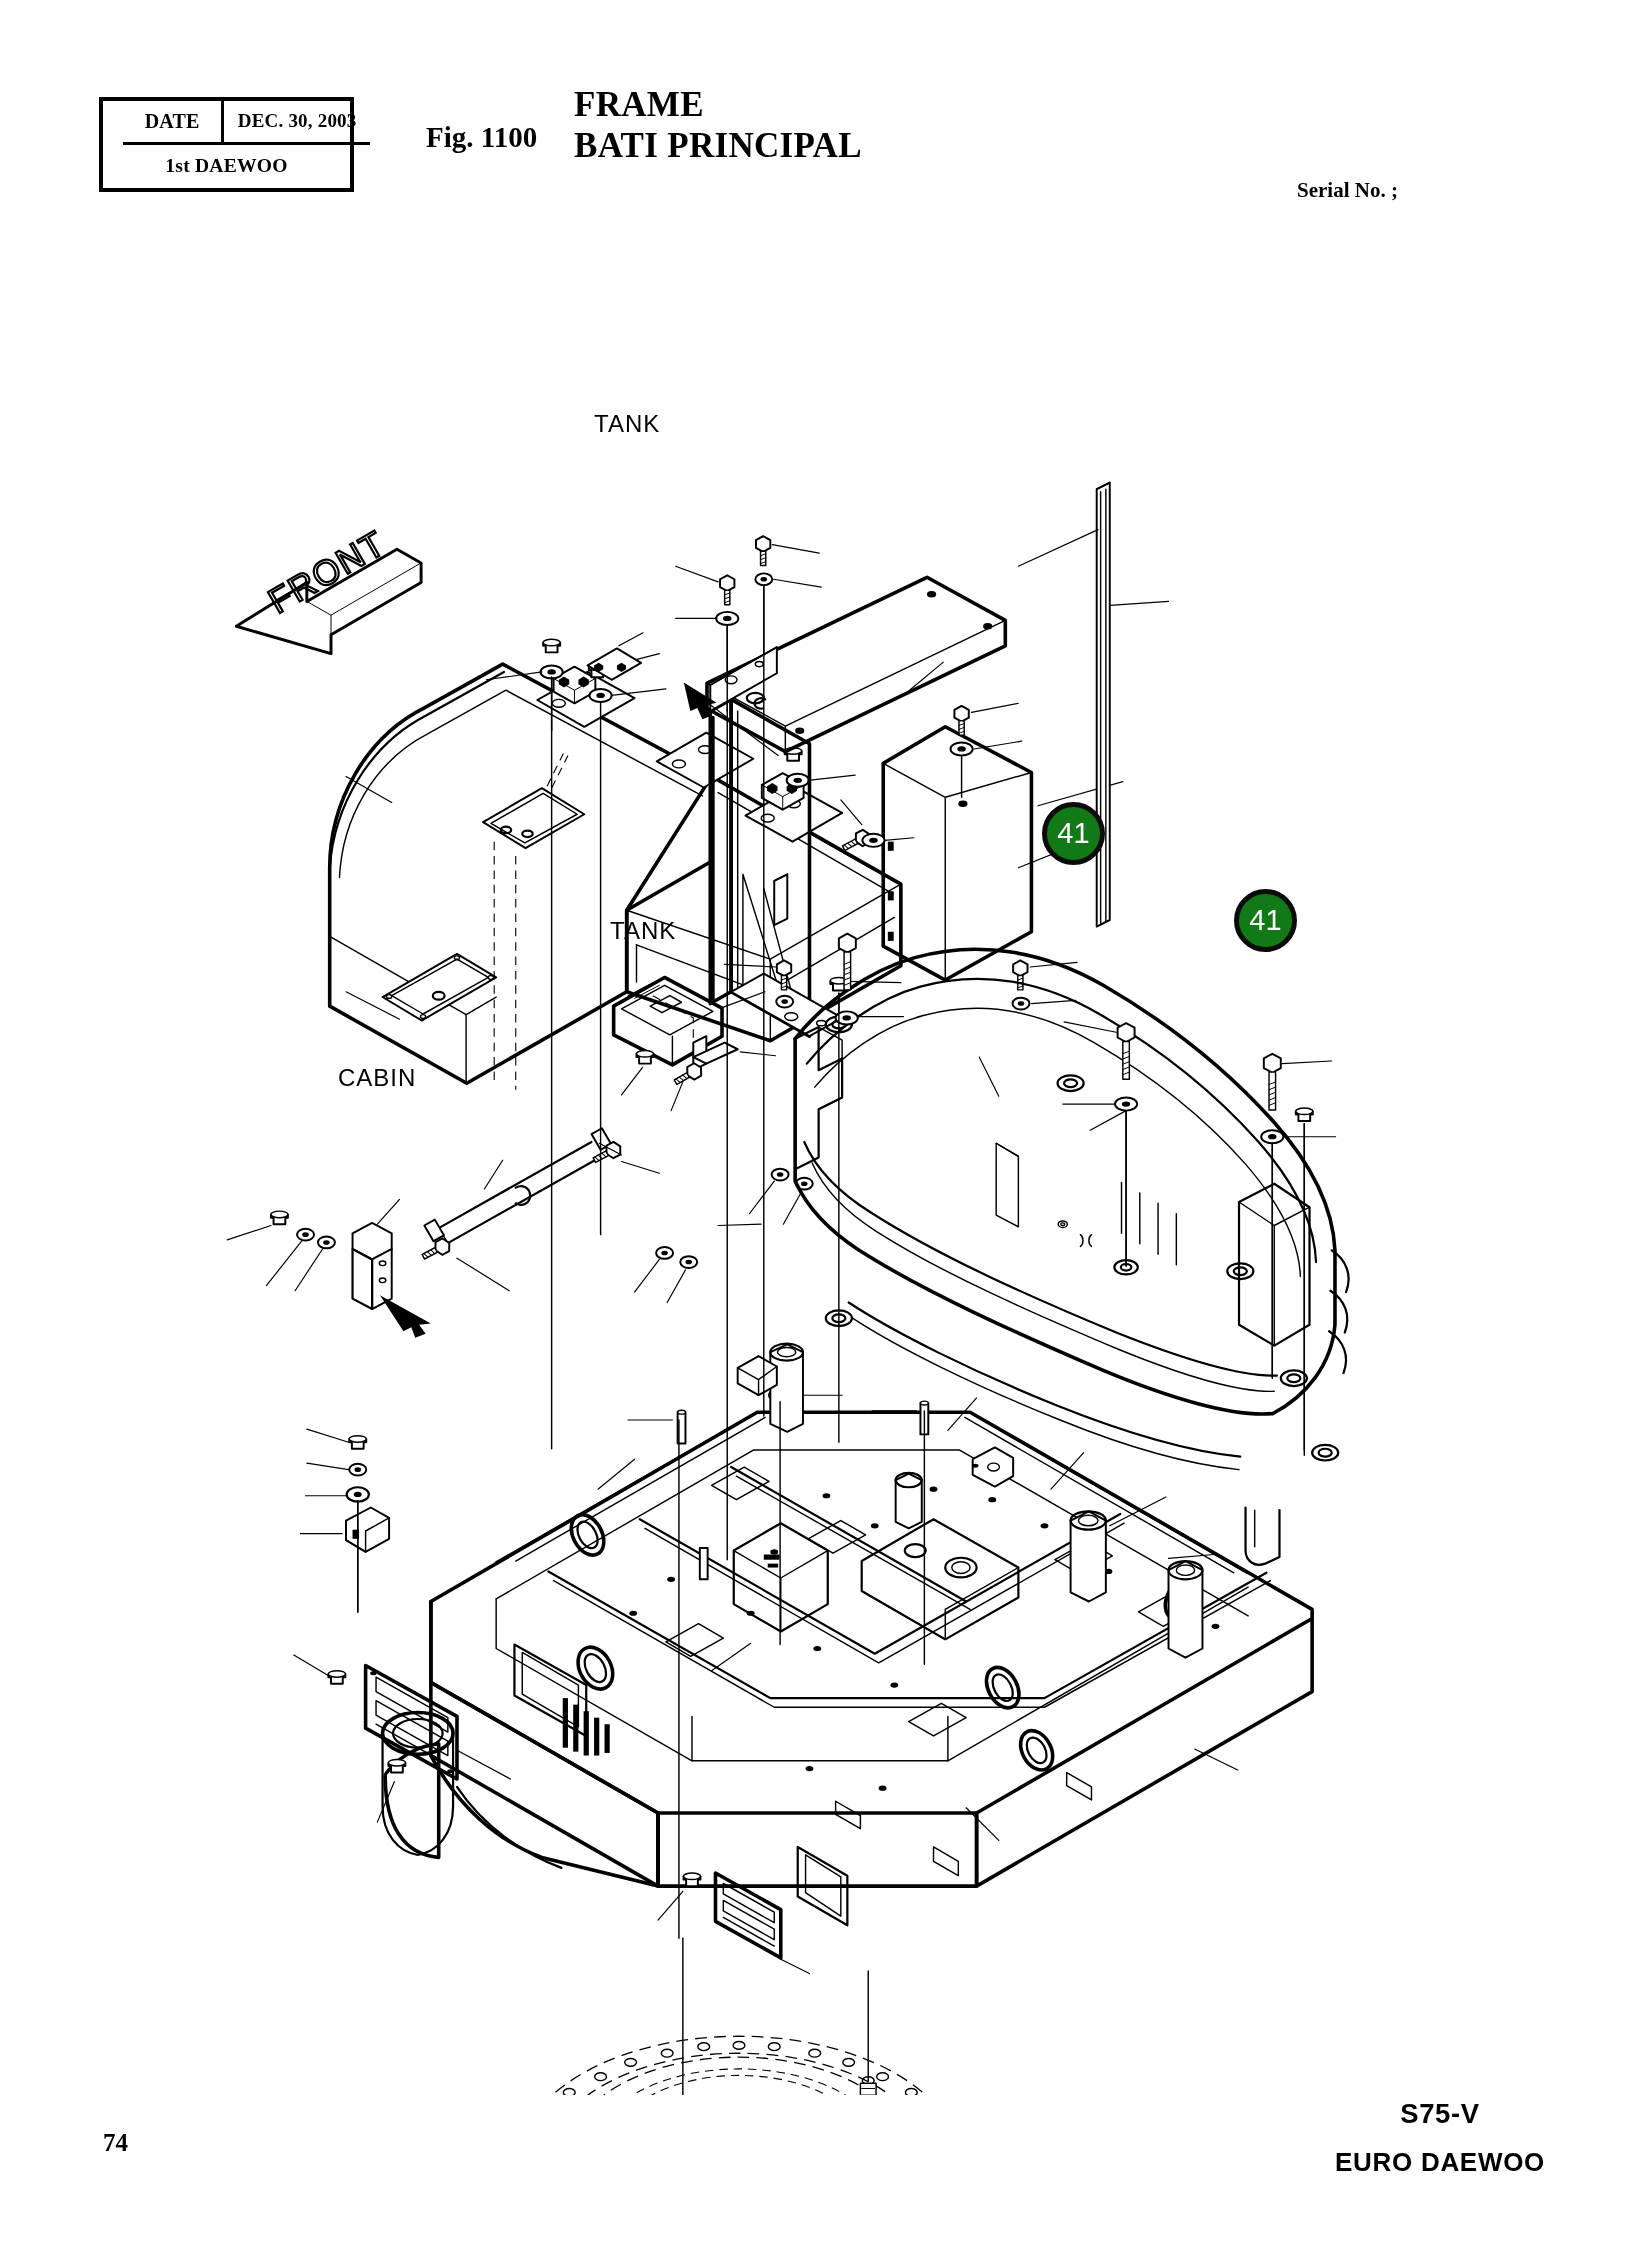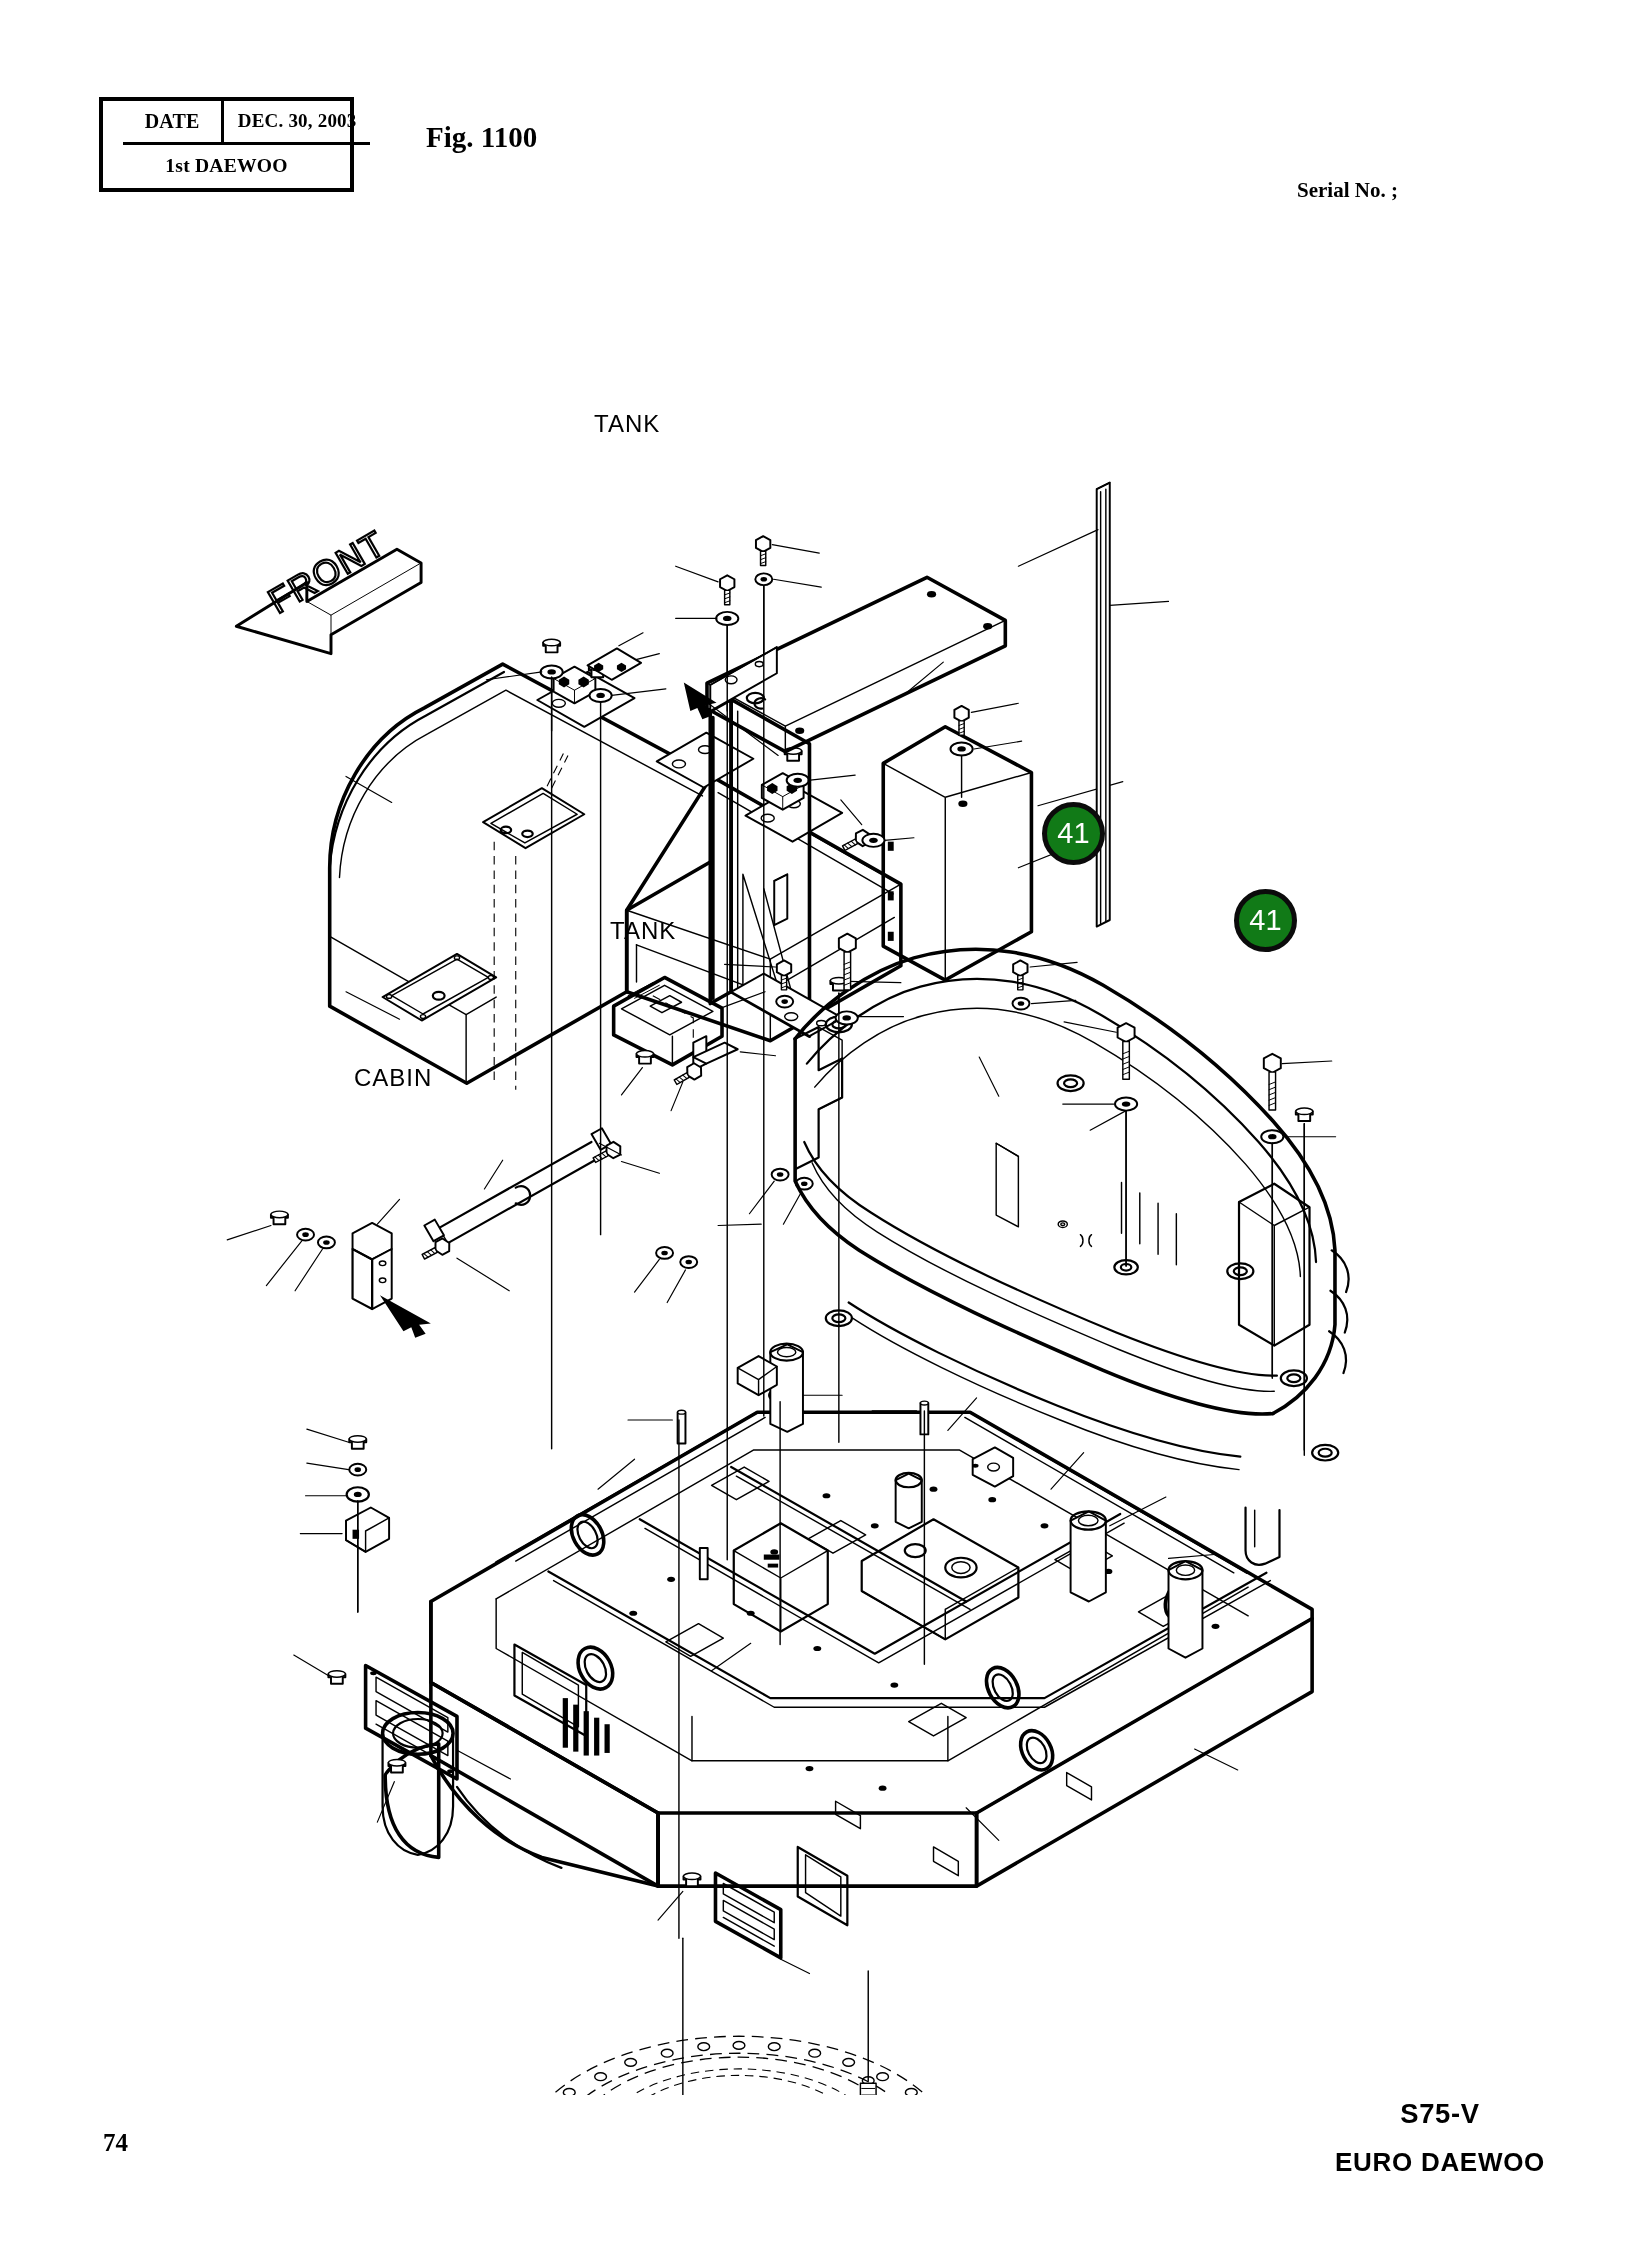--- a/index.html
+++ b/index.html
@@ -66,21 +66,21 @@
 
   
   .anno{
     position:absolute;
     font-family:"Liberation Sans", sans-serif;
     font-size:24px; font-weight:400; letter-spacing:1px;
     white-space:nowrap; color:#000;
   }
   .anno-tank1{left:594px; top:410px;}
   .anno-tank2{left:610px; top:917px;}
-  .anno-cabin{left:354px; top:1064px;}
+  .anno-cabin{left:338px; top:1064px;}
 
   
   .callout{
     position:absolute;
     border-radius:50%;
     background:#117a17;
     border:5.2px solid #0b0b0b;
     box-sizing:border-box;
     display:flex; align-items:center; justify-content:center;
     color:#fff;
@@ -101,20 +101,24 @@
       <div class="meta-cell label">DATE</div>
       <div class="meta-cell value">DEC. 30, 2003</div>
     </div>
     <div class="meta-row r2">
       <div class="meta-cell full">1st DAEWOO</div>
     </div>
   </div>
 
   <div class="fig-no">Fig. 1100</div>
 
+  <div class="title-block">
+    <div class="t1">FRAME</div>
+    <div class="t2">BATI PRINCIPAL</div>
+  </div>
 
   <div class="serial-no">Serial No. ;</div>
 
   <div class="drawing">
     <svg viewBox="0 0 2526 2880" preserveAspectRatio="xMidYMid meet">
       <defs>
         <style>
           .ln{fill:none;stroke:#000;stroke-width:2.2;stroke-linejoin:round;stroke-linecap:round;}
           .lnT{fill:none;stroke:#000;stroke-width:5.5;stroke-linejoin:round;stroke-linecap:round;}
           .lnM{fill:none;stroke:#000;stroke-width:3.4;stroke-linejoin:round;stroke-linecap:round;}

